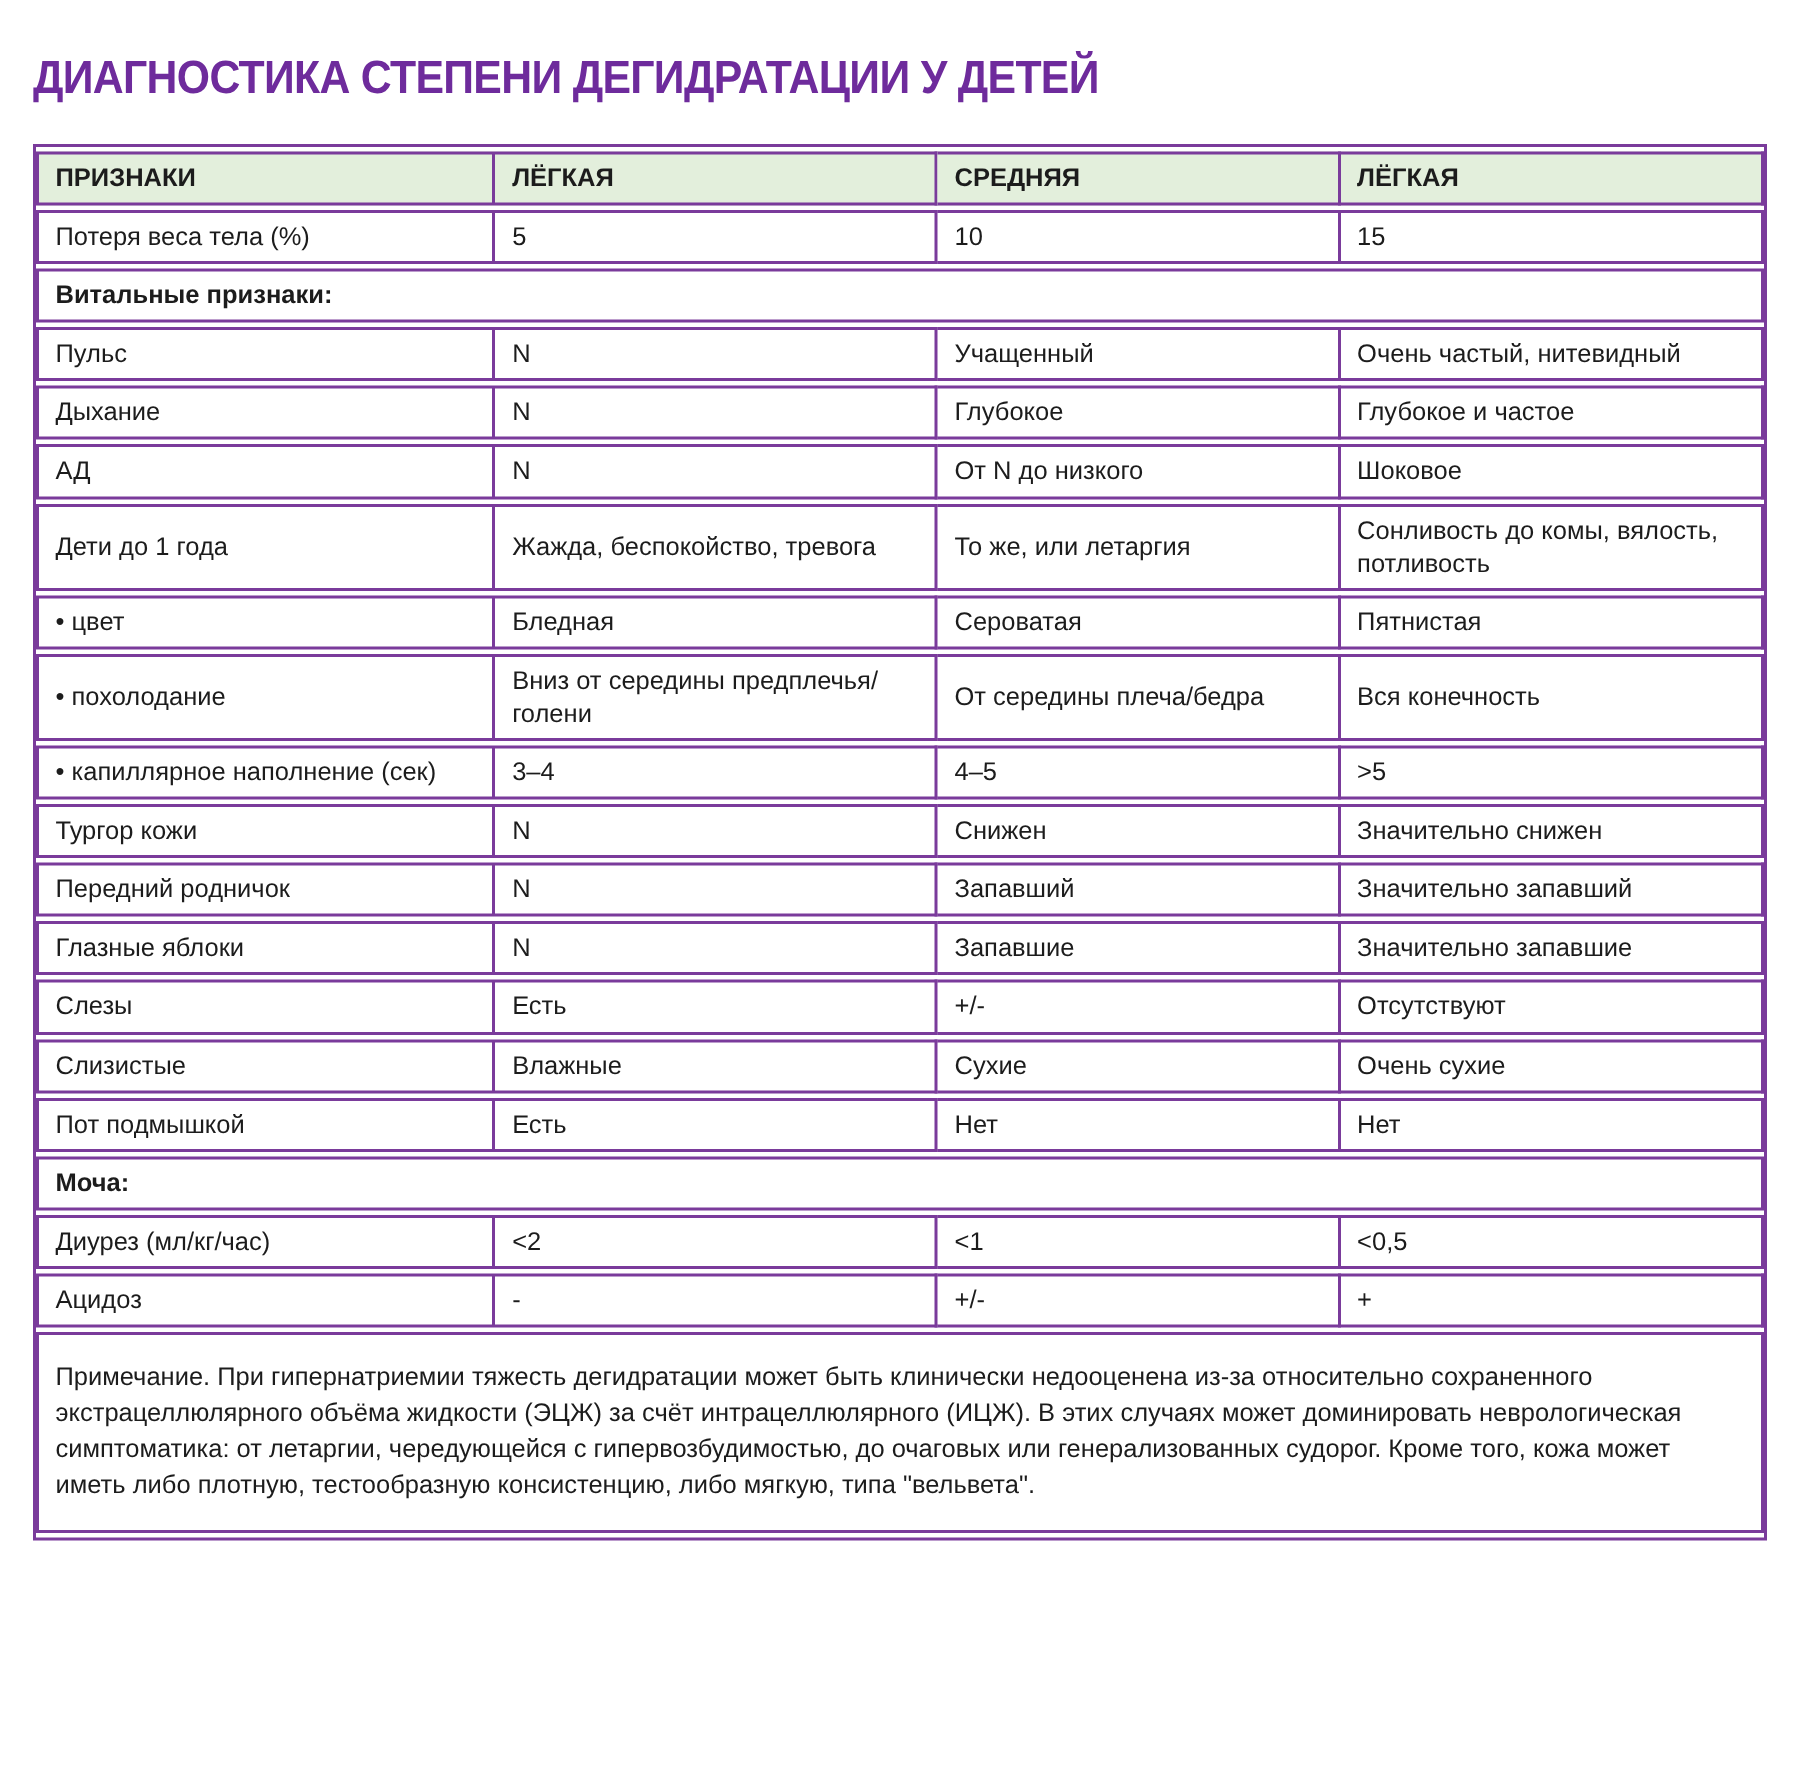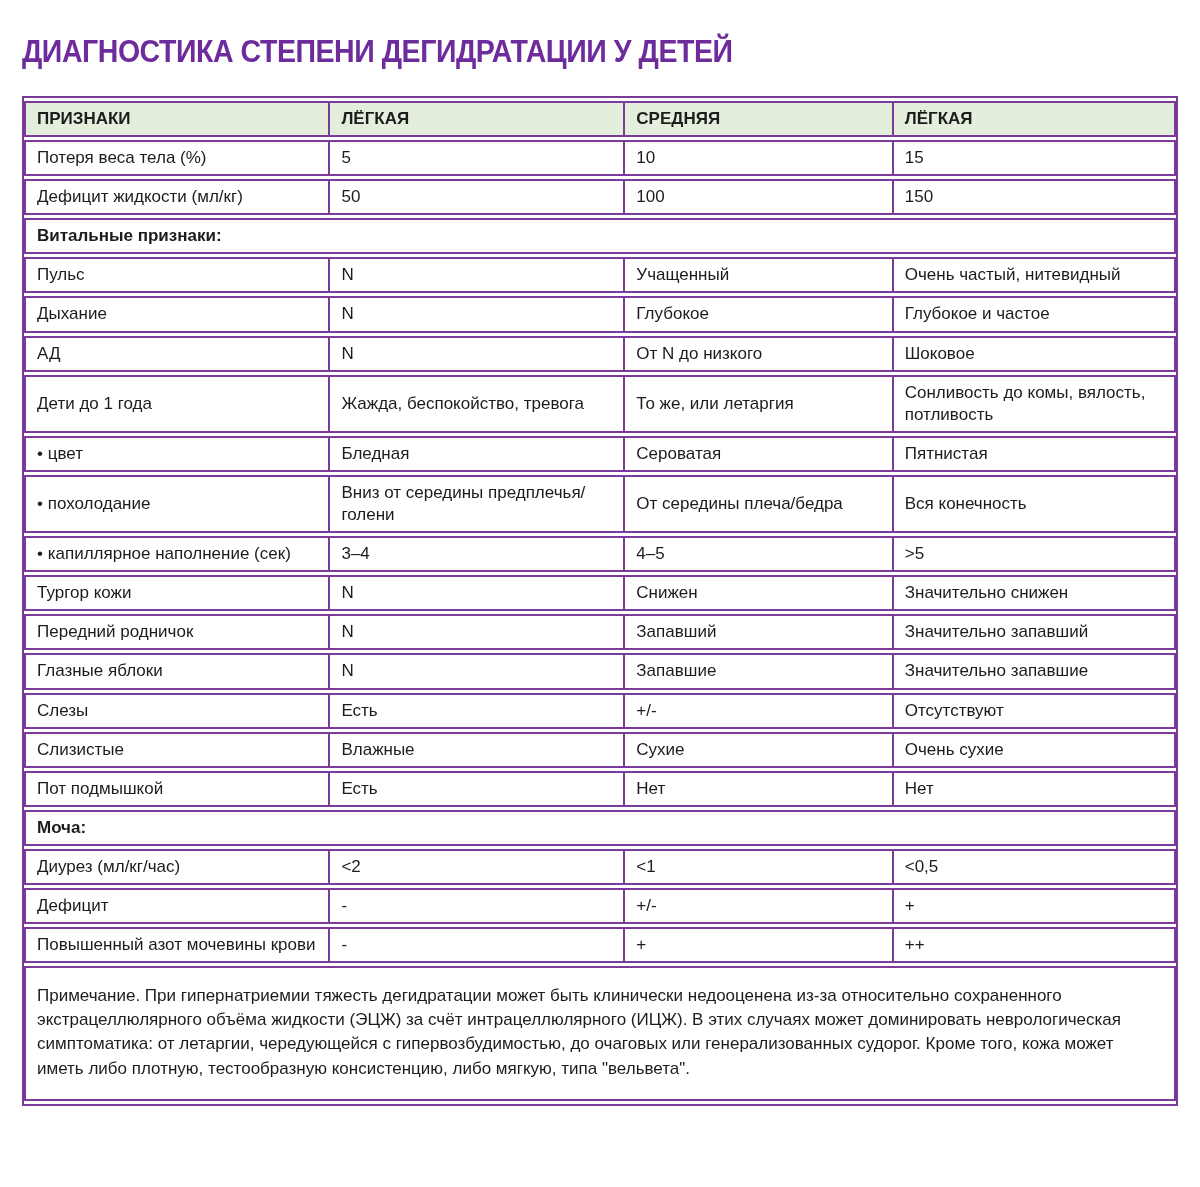--- a/index.html
+++ b/index.html
@@ -87,26 +87,20 @@
           <th>ЛЁГКАЯ</th>
         </tr>
     </thead>
     <tbody id="table-body">
         <tr>
           <td>Потеря веса тела (%)</td>
           <td>5</td>
           <td>10</td>
           <td>15</td>
         </tr>
-        <tr>
-          <td>Дефицит жидкости (мл/кг)</td>
-          <td>50</td>
-          <td>100</td>
-          <td>150</td>
-        </tr>
         <tr class="section-row">
           <td colspan="4">Витальные признаки:</td>
         </tr>
         <tr>
           <td>Пульс</td>
           <td>N</td>
           <td>Учащенный</td>
           <td>Очень частый, нитевидный</td>
         </tr>
         <tr>
@@ -184,30 +178,24 @@
         <tr class="section-row">
           <td colspan="4">Моча:</td>
         </tr>
         <tr>
           <td>Диурез (мл/кг/час)</td>
           <td>&lt;2</td>
           <td>&lt;1</td>
           <td>&lt;0,5</td>
         </tr>
         <tr>
-          <td>Дефицит</td>
+          <td>Ацидоз</td>
           <td>-</td>
           <td>+/-</td>
           <td>+</td>
         </tr>
         <tr>
-          <td>Повышенный азот мочевины крови</td>
-          <td>-</td>
-          <td>+</td>
-          <td>++</td>
-        </tr>
-        <tr>
           <td colspan="4" class="note-cell">Примечание. При гипернатриемии тяжесть дегидратации может быть клинически недооценена из-за относительно сохраненного экстрацеллюлярного объёма жидкости (ЭЦЖ) за счёт интрацеллюлярного (ИЦЖ). В этих случаях может доминировать неврологическая симптоматика: от летаргии, чередующейся с гипервозбудимостью, до очаговых или генерализованных судорог. Кроме того, кожа может иметь либо плотную, тестообразную консистенцию, либо мягкую, типа "вельвета".</td>
         </tr>
       </tbody>
   </table>
 
 </div>
 
 </body></html>

